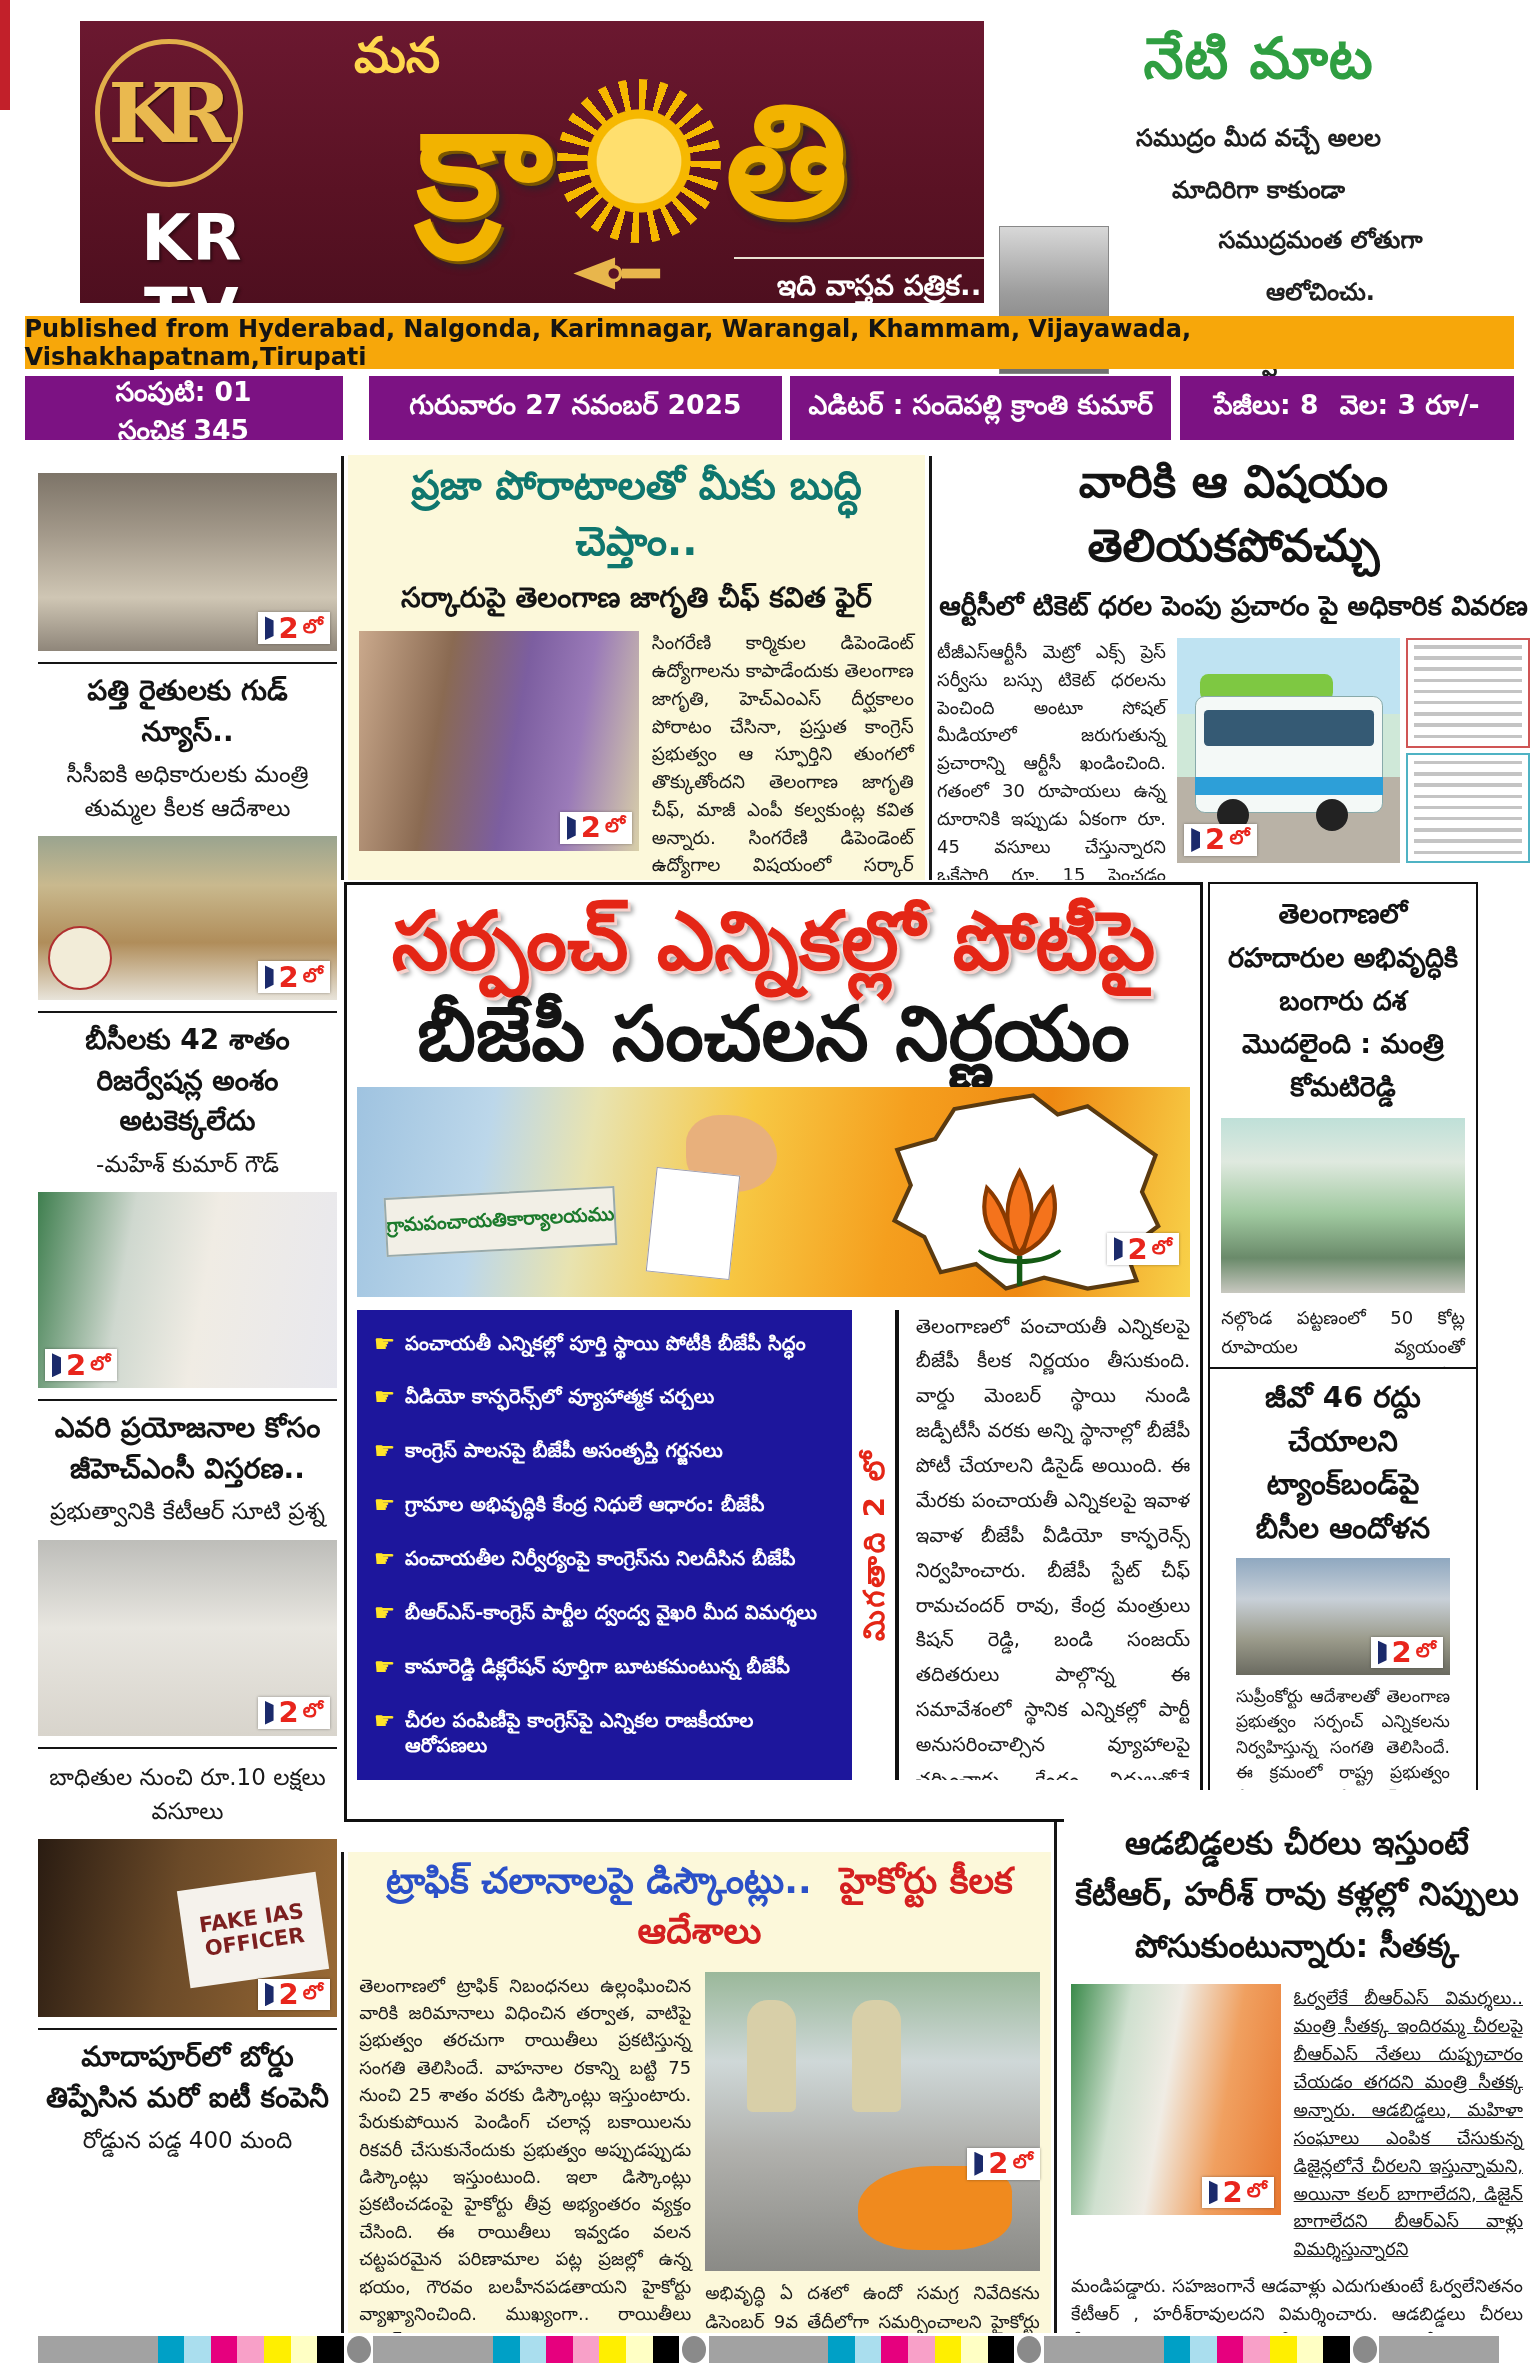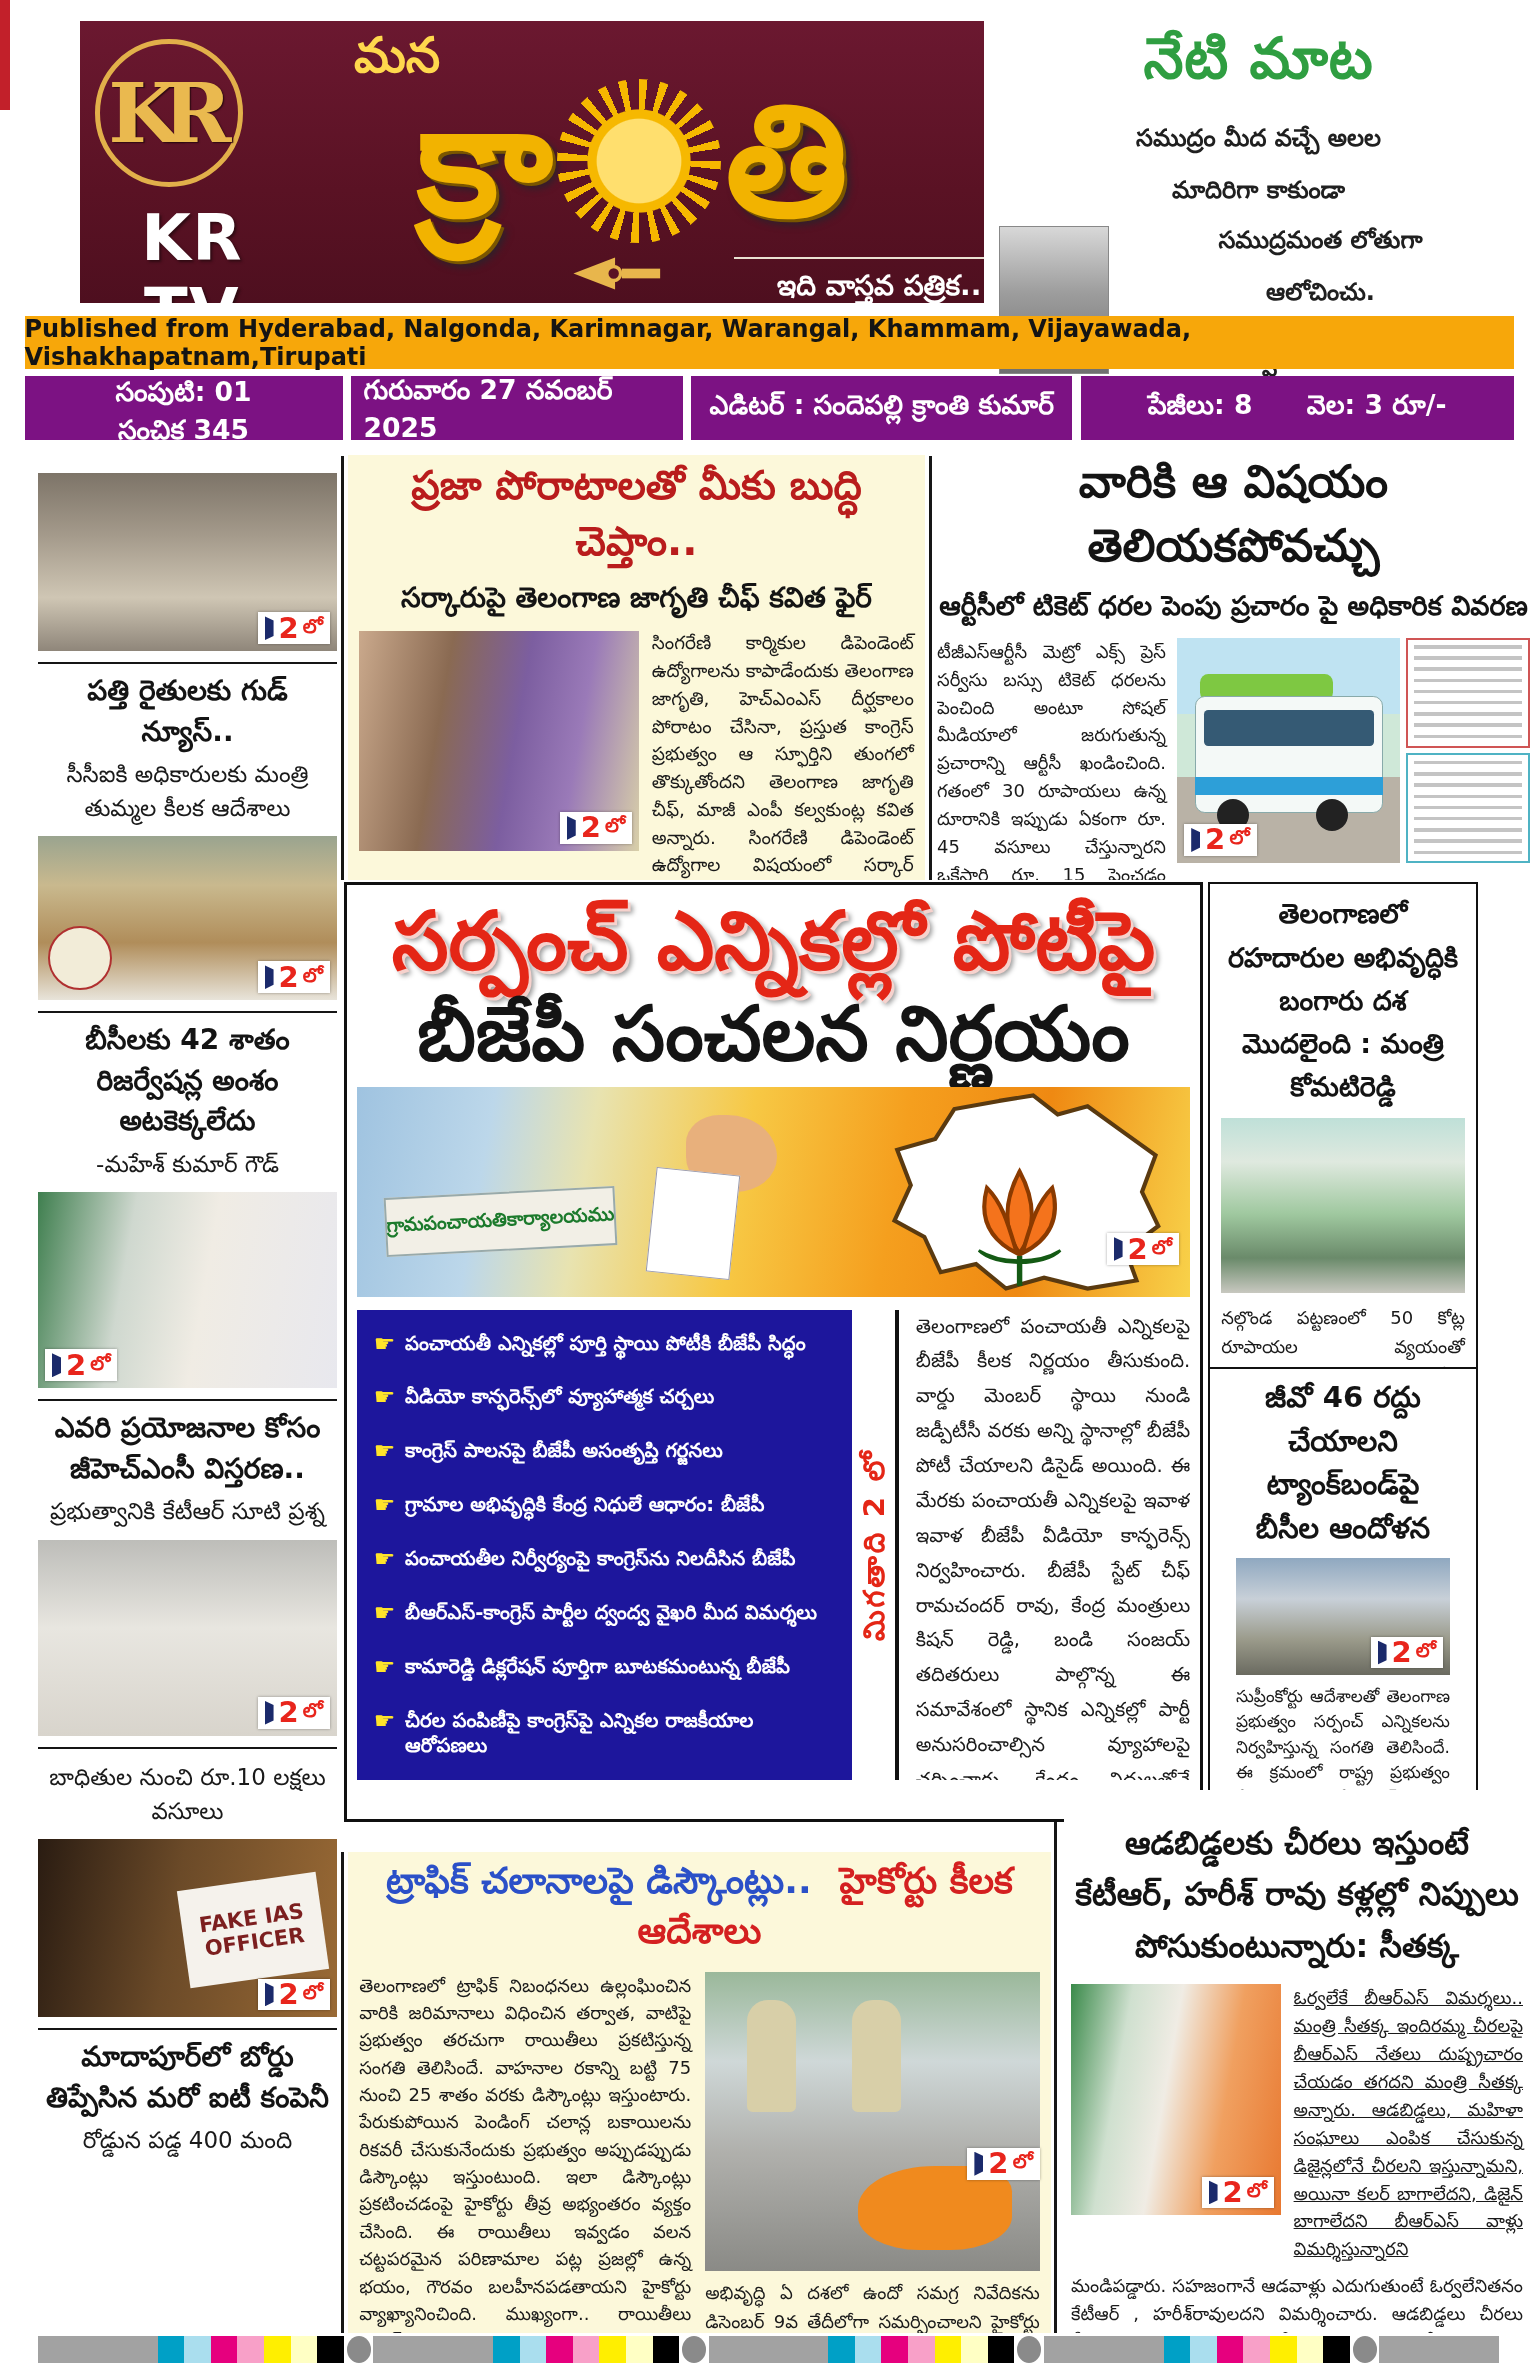--- a/index.html
+++ b/index.html
@@ -25,21 +25,21 @@
   .quote-title { color:#2f9e41; font-size:57px; font-weight:800; text-align:center; margin-top:4.2px; letter-spacing:0.7px; }
   .quote-line { font-size:24px; color:#202020; font-weight:600; text-align:center; margin-top:18px; }
   .quote-row { display:flex; margin-top:15.4px; }
   .viv-photo { width:110px; height:148px; margin-left:14px; background:linear-gradient(180deg,#d8d8d8 0%,#9d9d9d 45%,#6f6f6f 100%); border:0.7px solid #888; }
   .quote-right { flex:1; display:flex; flex-direction:column; align-items:center; justify-content:flex-start; }
   .attribution { font-size:24px; font-weight:700; color:#202020; margin-top:34px; }
 
   .pub-bar { left:24.5px; top:316px; width:1489px; height:53px; background:#f7a70a; display:flex; align-items:center; justify-content:center; color:#141414; font-size:24px; font-weight:600; }
   .info-bar { left:24.5px; top:376px; width:1489px; height:64px; display:flex; gap:8.4px; }
   .info-seg { background:#7c1283; color:#ffffff; font-size:26.6px; font-weight:700; display:flex; align-items:center; justify-content:space-evenly; padding:0 12.6px; }
-  .seg1 { width:318px;flex-direction:column; } .seg2 { width:332px; } .seg3 { width:381px; } .seg4 { flex:1; }
+  .seg1 { width:318px;flex-direction:column; } .seg2 { width:413px;margin-left:18px; } .seg3 { width:381px; } .seg4 { flex:1; }
 
   
   .vrule { background:#161616; width:2.8px; }
   .r1 { left:341px; top:456px; height:424px; }
   .r2 { left:929px; top:456px; height:424px; }
   .r3 { left:341px; top:1852px; height:481px; }
   .r4 { left:1054px; top:1790px; height:543px; }
 
   
   .hl { font-weight:800; text-align:center; color:#141414; }
@@ -61,21 +61,21 @@
   .ph-crowd   { height:178px; background:linear-gradient(180deg,#7d7468 0%,#a49a8b 35%,#cfc6b4 70%,#8f867a 100%); }
   .ph-cotton  { height:164px; background:linear-gradient(180deg,#9aa48f 0%,#c9b98e 30%,#b08d5a 65%,#e8e4da 100%); }
   .ph-goud    { height:196px; background:linear-gradient(100deg,#3f7f4f 0%,#cfd8cf 30%,#f0ece4 55%,#e8e8ee 100%); }
   .ph-ktr     { height:196px; background:linear-gradient(180deg,#bdbdb9 0%,#e8e6e0 45%,#d8d4cc 100%); }
   .ph-fakeias { height:178px; background:linear-gradient(100deg,#2a1c12 0%,#6b4a28 45%,#9a6a35 100%); }
   .seal { position:absolute; left:9.8px; bottom:9.8px; width:64px; height:64px; border-radius:50%; background:#f2ecd8; border:2.8px solid #b03030; }
   .fake-card { position:absolute; right:14px; top:42px; width:140px; height:98px; background:#f5f2ec; transform:rotate(-8deg); display:flex; align-items:center; justify-content:center; text-align:center; color:#7c1f1f; font-weight:800; font-size:21px; padding:5.6px; }
 
   
   .kavitha { left:348px; top:455px; width:577px; height:425px; background:#fcf8da; padding:7px 11.2px; overflow:hidden; }
-  .kav-hl { color:#b91c1c; font-size:40px; }
+  .kav-hl { color:#0f766e; font-size:40px; }
   .kav-sub { font-size:28px; margin-top:7px; }
   .kav-photo { float:left; width:280px; height:220px; margin:9.8px 12.6px 4.2px 0; background:linear-gradient(100deg,#caa98c 0%,#8a6a52 30%,#7c5ea0 55%,#9a7ab8 75%,#d8cfa8 100%); }
   .kav-body { font-size:18.5px; line-height:1.5; text-align:justify; margin-top:8.4px; }
 
   
   .rtc { left:937px; top:455px; width:593px; height:425px; overflow:hidden; }
   .rtc-hl { font-size:45px; }
   .rtc-sub { font-size:27px; margin-top:7px; }
   .rtc-content { display:flex; gap:11.2px; margin-top:9.8px; }
   .rtc-col1 { width:229px; font-size:18px; line-height:1.55; text-align:justify; }

